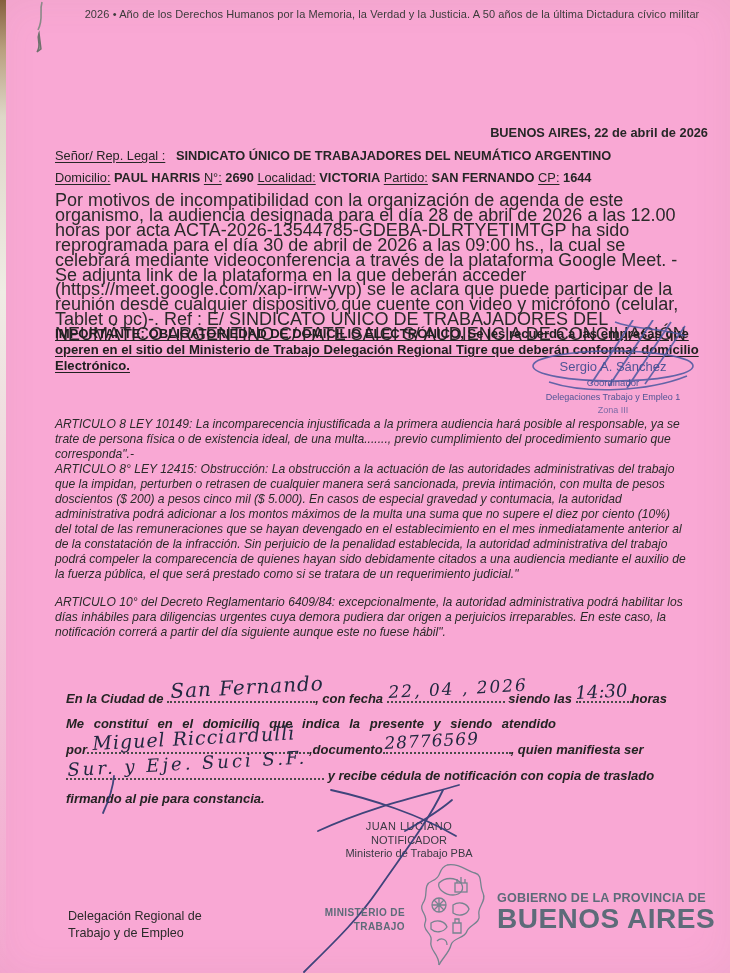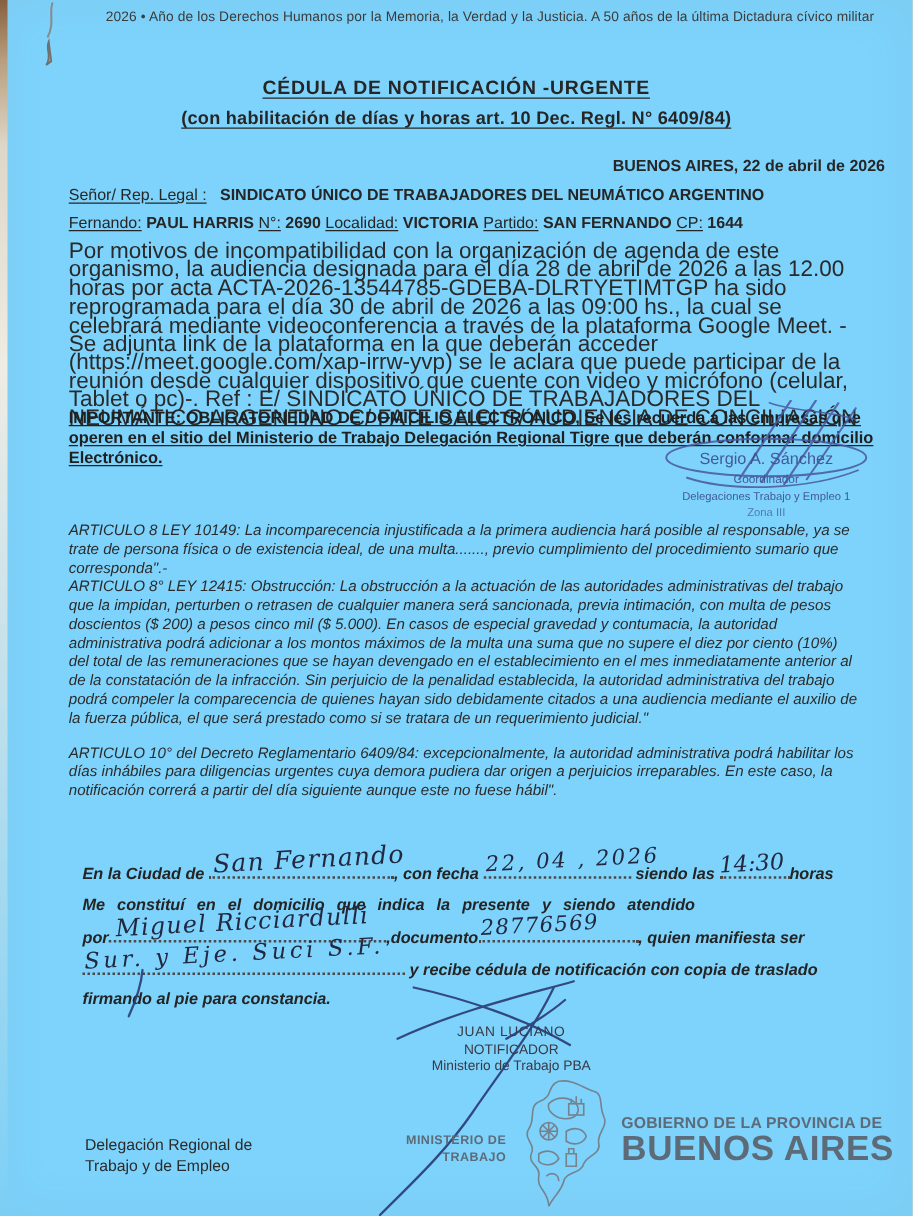--- a/index.html
+++ b/index.html
@@ -1,18 +1,18 @@
 <!DOCTYPE html>
 <html><head>
 <meta charset="utf-8">
 <style>
   html,body{margin:0;padding:0;background:#d9d6cf;}
   .paper{
     position:relative;width:730px;height:973px;overflow:hidden;
-    background:#7dd3fc;
+    background:#f9a8d4;
     font-family:"Liberation Sans", sans-serif;
     color:#2e2e2e;
     box-shadow:inset 0 0 40px rgba(120,110,90,.08);
   }
   .edge-strip{position:absolute;left:0;top:0;width:6px;height:100%;
     background:linear-gradient(to bottom,#86603f 0%,#b89f7e 5%,#ded7c8 12%,#efece4 30%,rgba(238,235,228,.4) 70%,rgba(238,235,228,0) 100%);
   }
   .motto{position:absolute;top:8px;left:72px;width:640px;text-align:center;
     font-size:11px;color:#3b3b3b;letter-spacing:.1px;}
   .title{position:absolute;top:62px;left:0;width:730px;text-align:center;font-weight:bold;color:#262626;}
@@ -62,35 +62,31 @@
 
   <div class="edge-strip"></div>
 
   <svg class="overlay" width="70" height="60" style="left:20px;top:0;">
     <path d="M22 2 C19 12, 24 18, 18 30" stroke="#8a8a88" stroke-width="1.6" fill="none"></path>
     <path d="M19 33 C16 40, 22 44, 17 52 L21 49 Z" stroke="#70706e" stroke-width="1.4" fill="#9a9a96"></path>
   </svg>
 
   <div class="motto">2026 • Año de los Derechos Humanos por la Memoria, la Verdad y la Justicia. A 50 años de la última Dictadura cívico militar</div>
 
-  <div class="title">
-    <div><span class="t1">CÉDULA  DE  NOTIFICACIÓN -URGENTE</span></div>
-    <div><span class="t2">(con habilitación de días y horas art. 10 Dec. Regl. N° 6409/84)</span></div>
-  </div>
 
   <div class="dateline">BUENOS AIRES, 22 de abril de 2026</div>
 
   <div class="addr l1">
     <span class="u">Señor/ Rep. Legal :</span>
     <span>&nbsp;</span>
     <span class="b">SINDICATO ÚNICO DE TRABAJADORES DEL NEUMÁTICO ARGENTINO</span>
   </div>
 
   <div class="addr l2">
-    <span class="u">Fernando:</span>
+    <span class="u">Domicilio:</span>
     <span class="b">PAUL HARRIS</span>
     <span class="u">N°:</span>
     <span class="b">2690</span>
     <span class="u">Localidad:</span>
     <span class="b">VICTORIA</span>
     <span class="u">Partido:</span>
     <span class="b">SAN FERNANDO</span>
     <span class="u">CP:</span>
     <span class="b">1644</span>
   </div>

